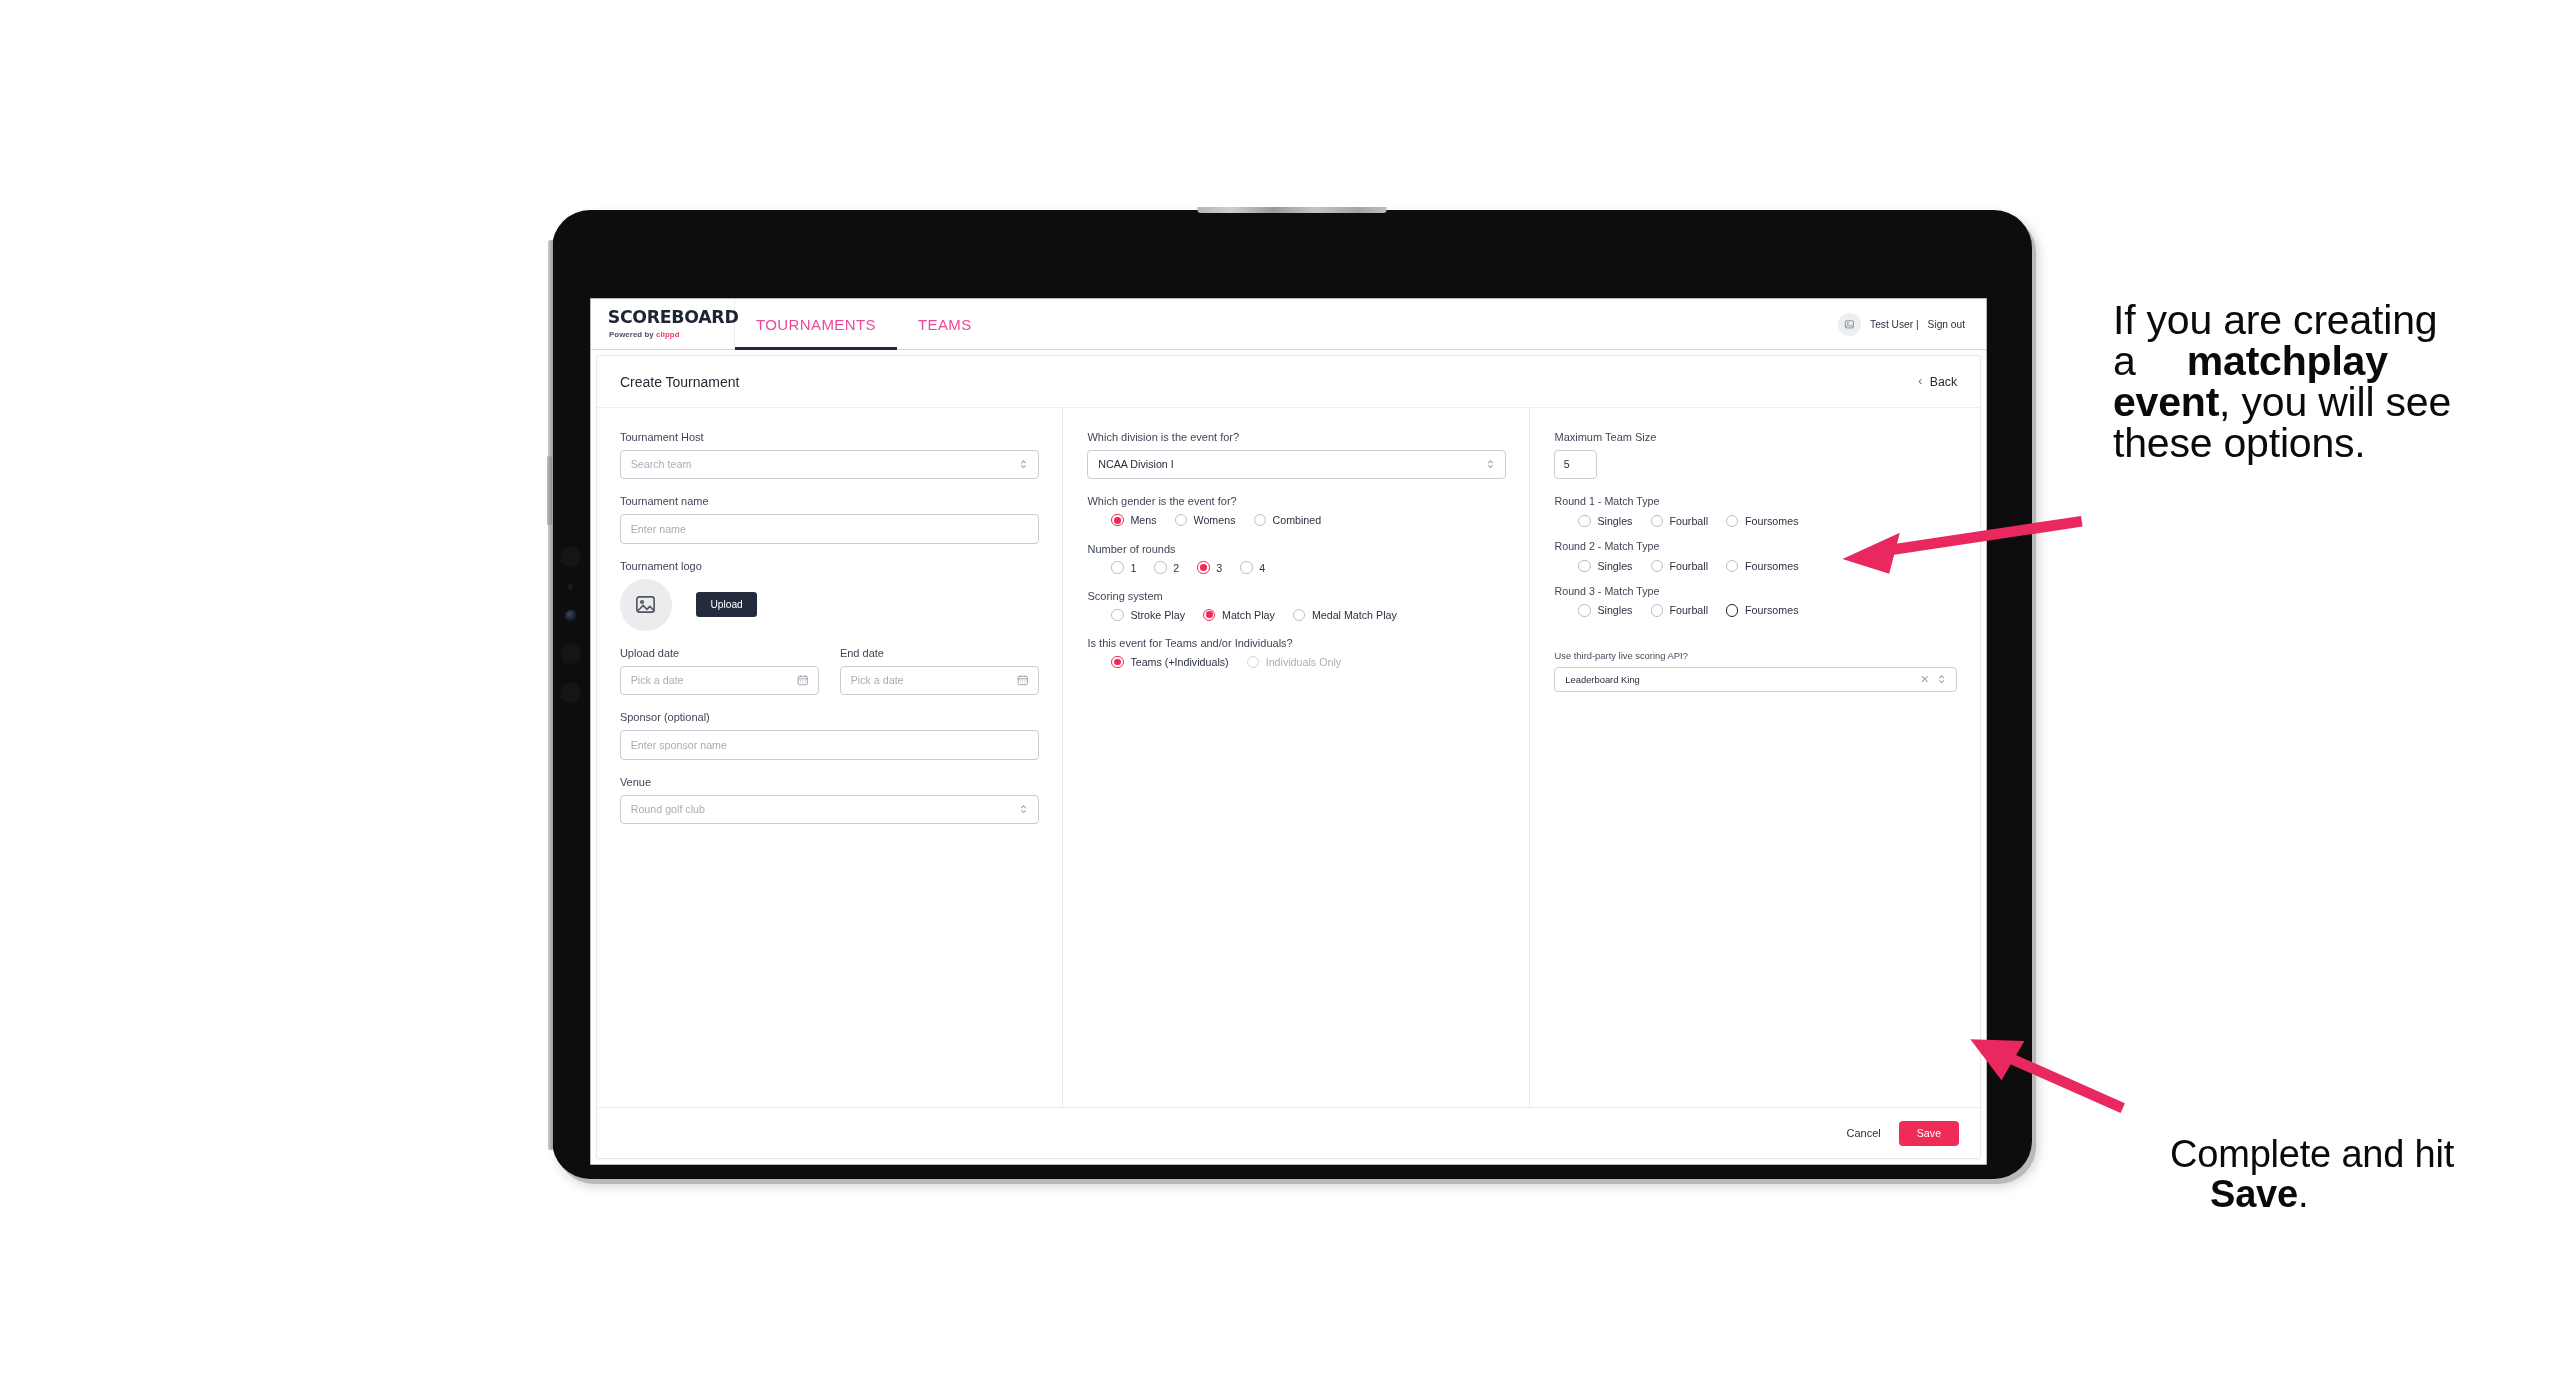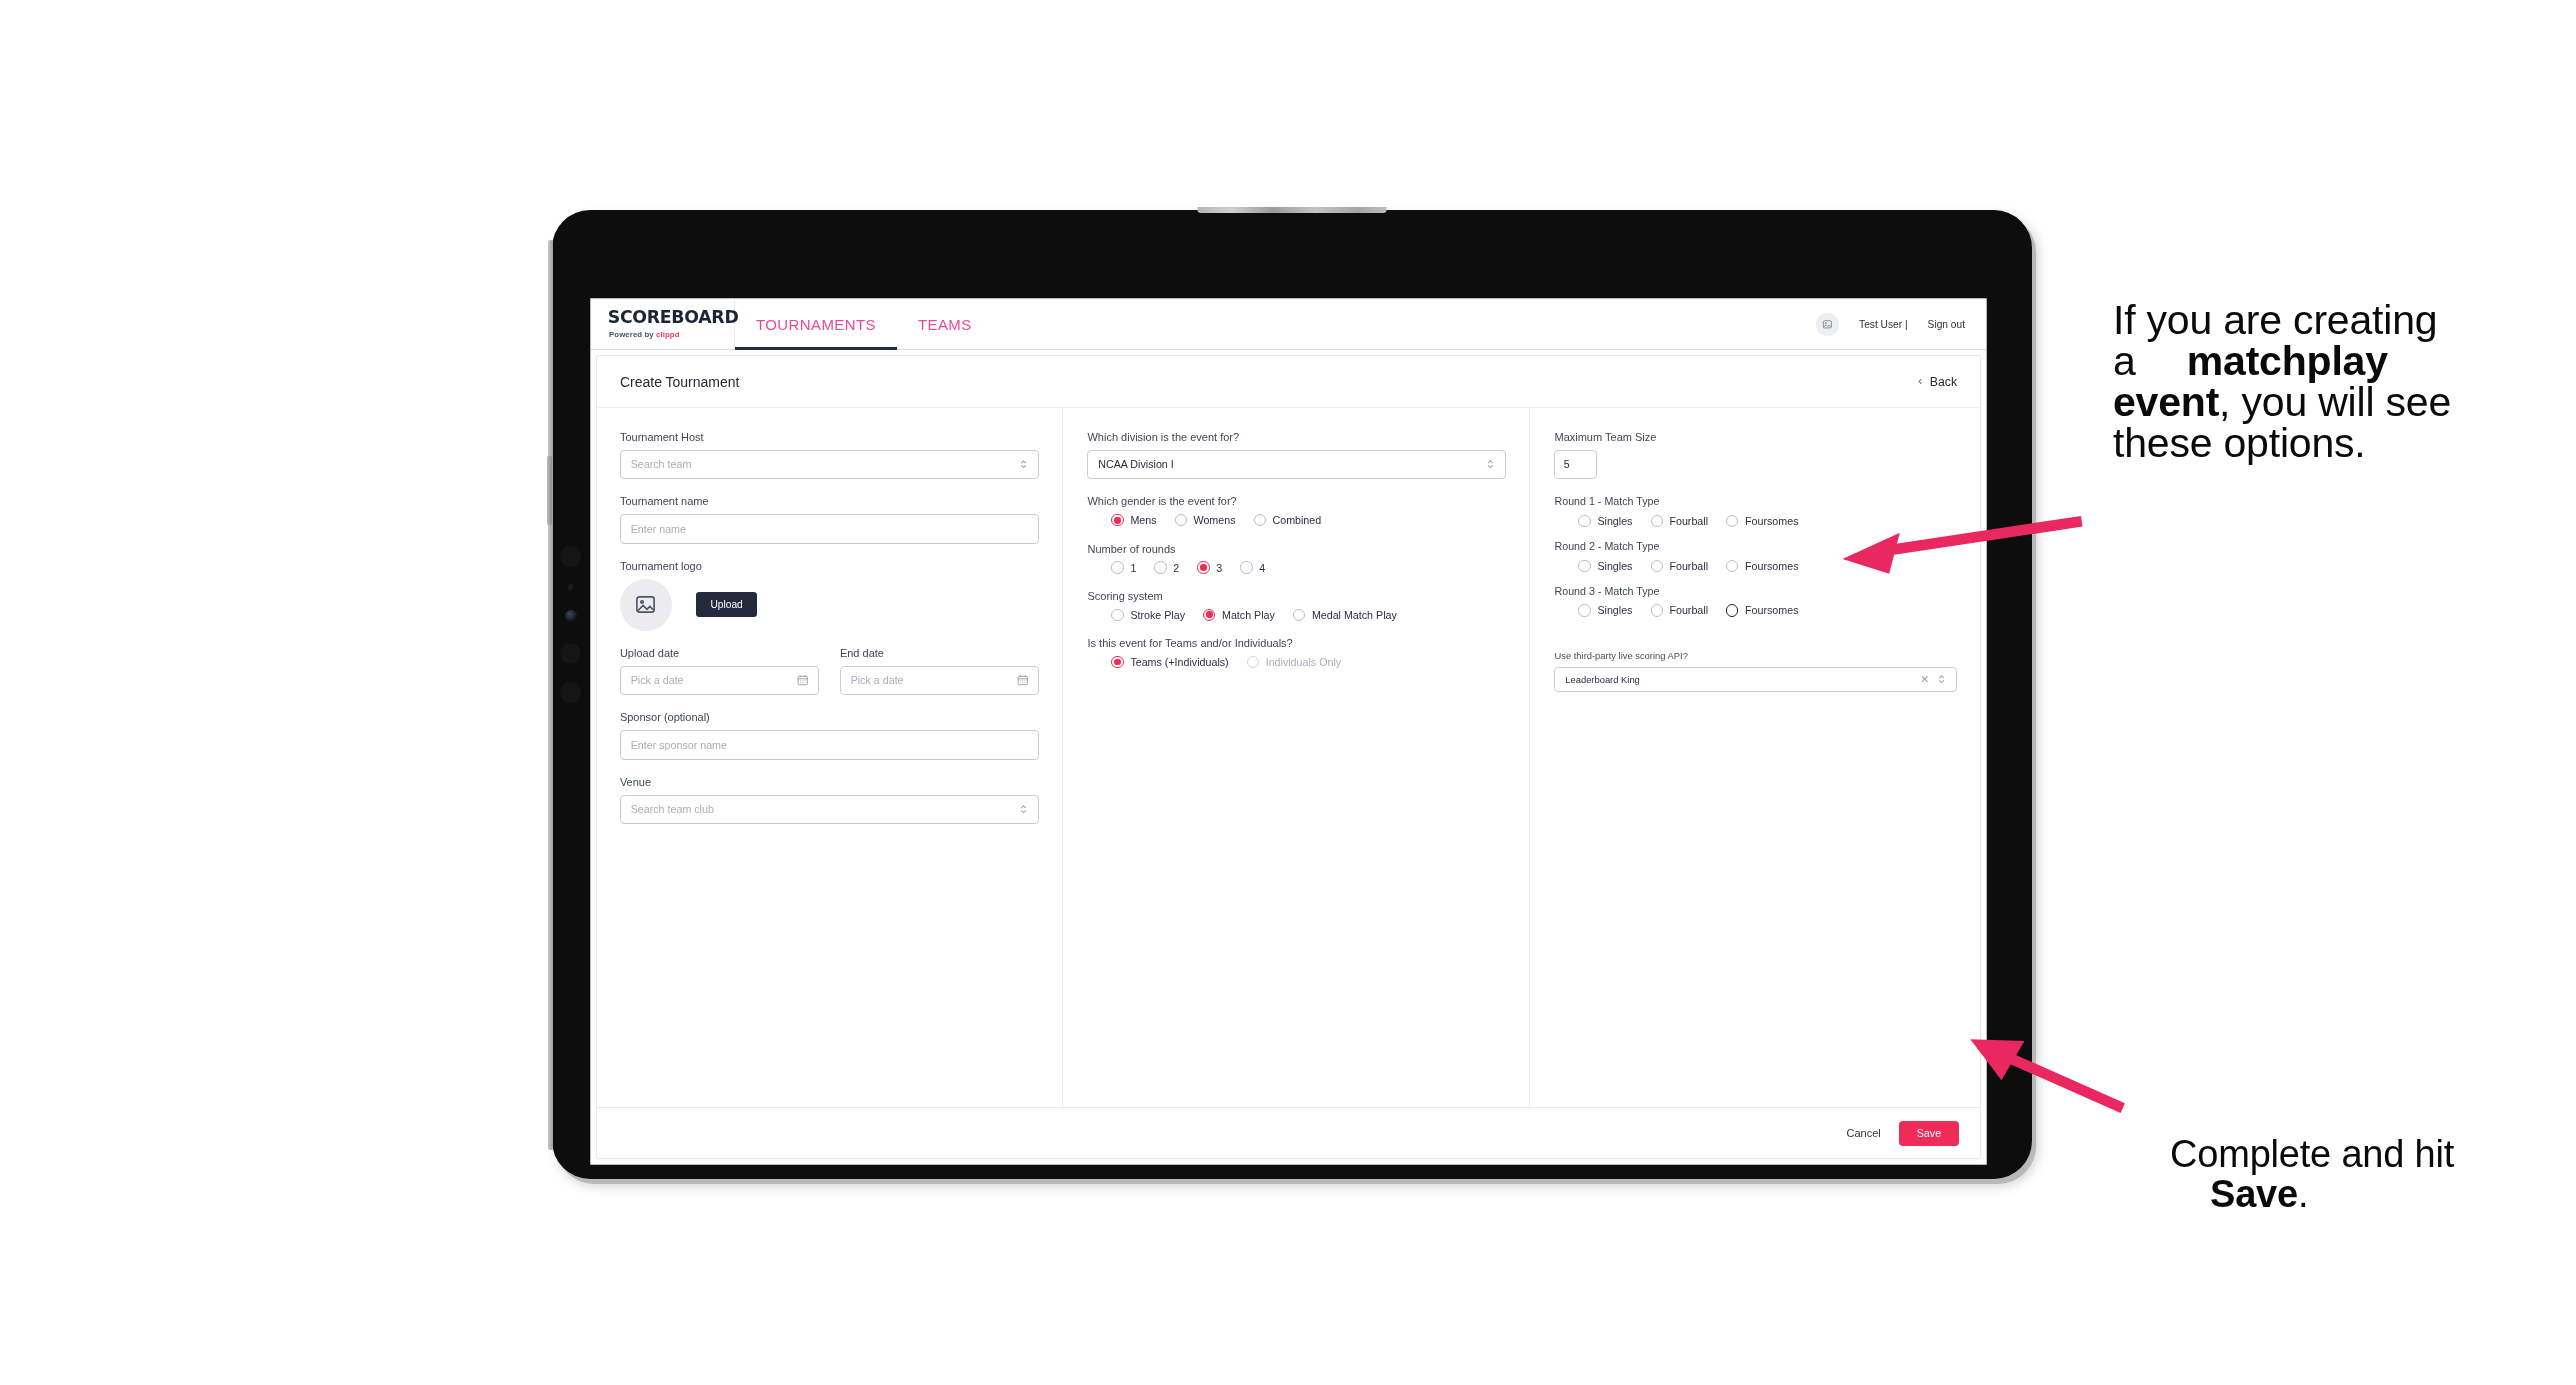--- a/index.html
+++ b/index.html
@@ -109,21 +109,21 @@
     cursor: pointer;
   }
   .nav-tab.active::after {
     content: "";
     position: absolute; left: 0; right: 0; bottom: -0.8px;
     height: 2.5px; background: #222b44;
   }
   #topbar-spacer { flex: 1; }
   #user-area {
     display: flex; align-items: center;
-    gap: 20px;
+    gap: 9px;
     padding-right: 21px;
     font-size: 10.2px;
     color: #2b3040;
   }
   #avatar {
     width: 23px; height: 23px;
     border-radius: 50%;
     background: #eceef1;
     display: flex; align-items: center; justify-content: center;
   }
@@ -402,21 +402,21 @@
           <div class="group">
             <div class="field-label">Sponsor (optional)</div>
             <div class="input placeholder">
               <span>Enter sponsor name</span>
             </div>
           </div>
 
           <div class="group">
             <div class="field-label">Venue</div>
             <div class="input placeholder">
-              <span>Search team club</span>
+              <span>Round golf club</span>
               <span class="trail">
                 <svg class="chev-updown" viewBox="0 0 12 16" fill="none" stroke="#a0a6b1" stroke-width="1.5">
                     <path d="M3 6.5L6 3.5l3 3"></path>
                     <path d="M3 9.5l3 3 3-3"></path>
                   </svg>
               </span>
             </div>
           </div>
 
         </div>

